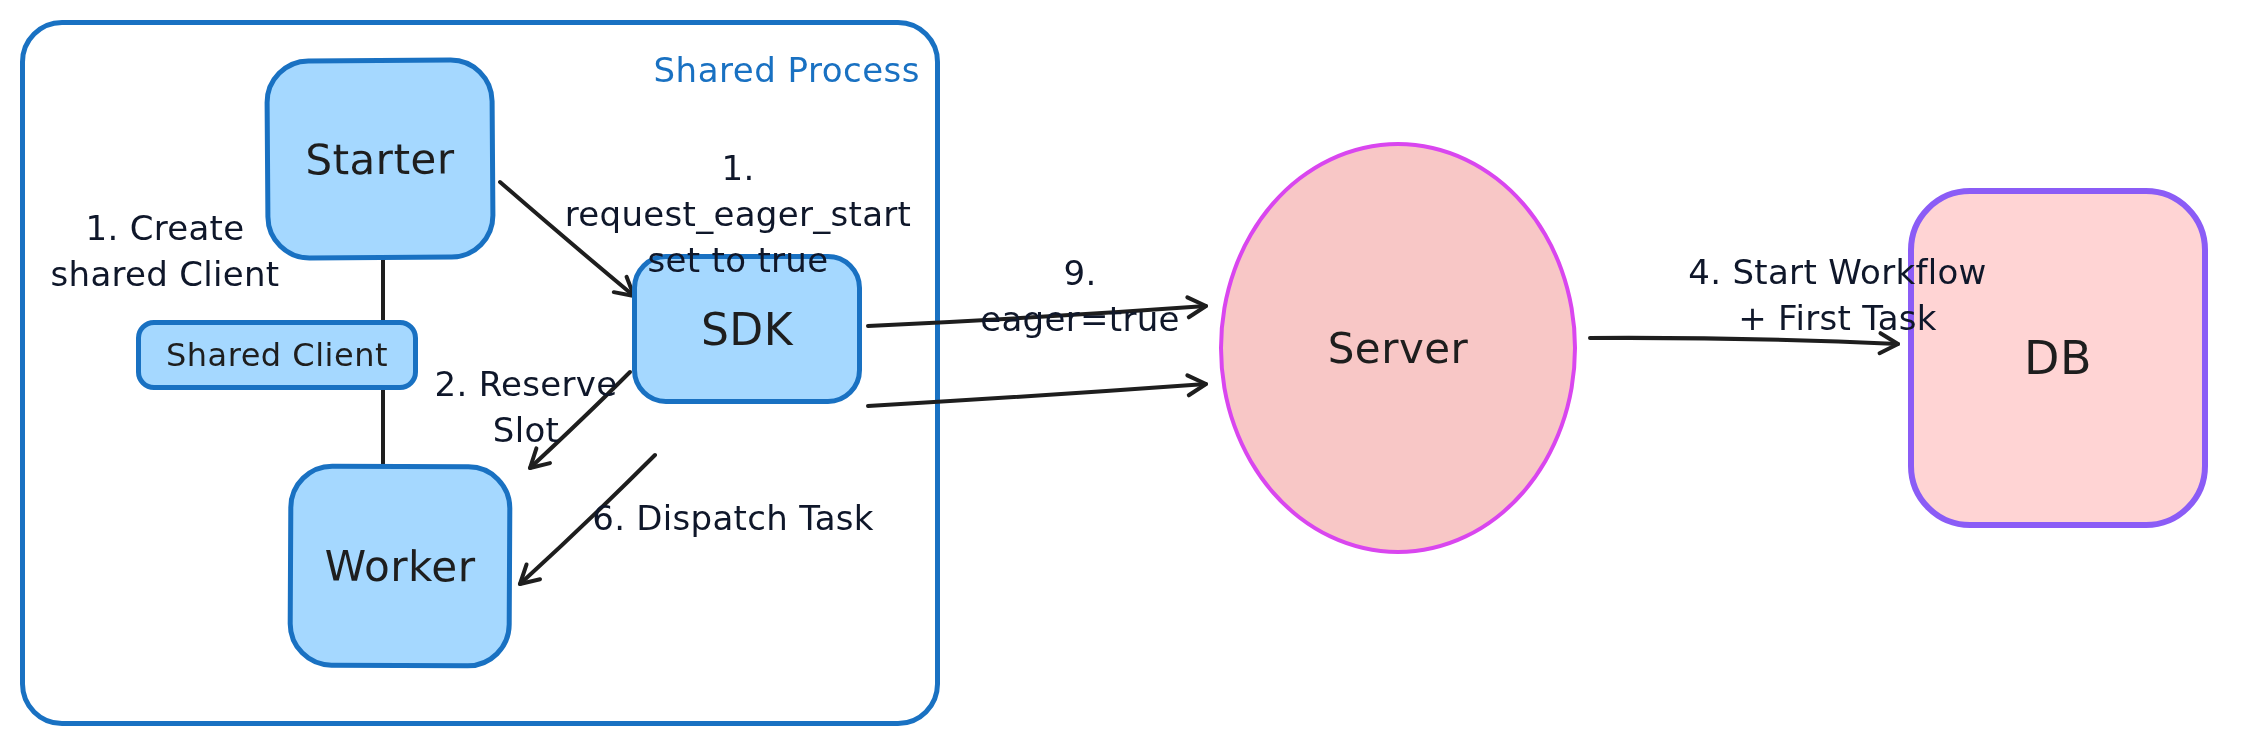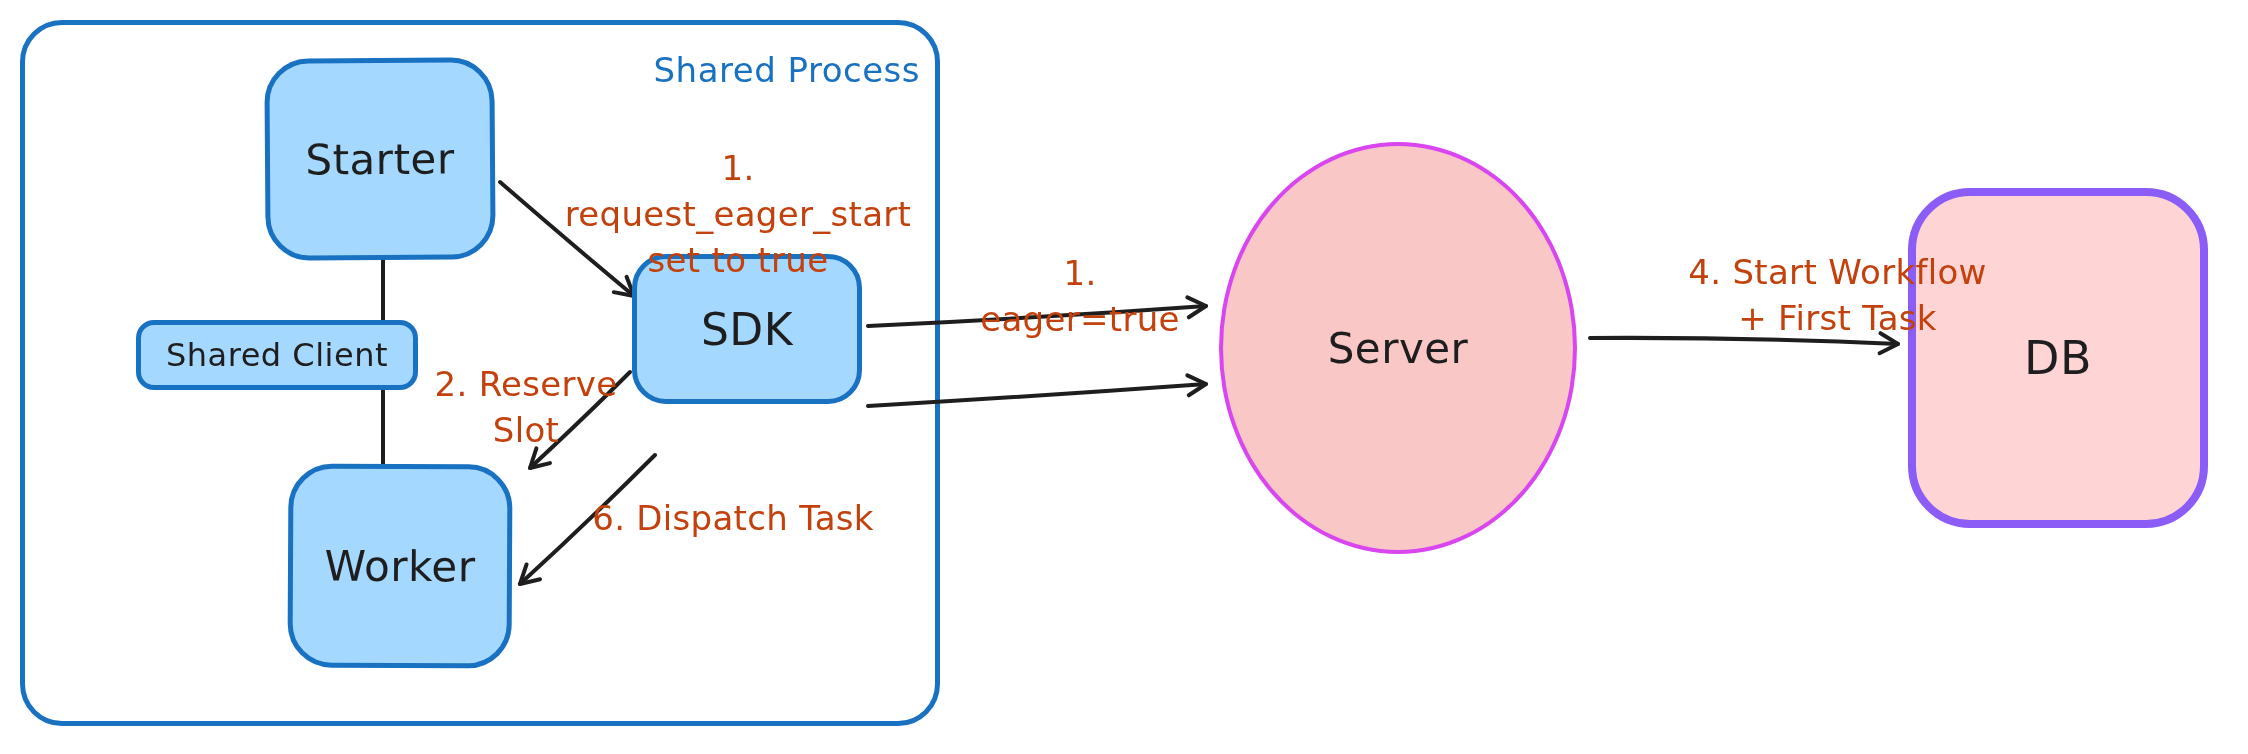--- a/index.html
+++ b/index.html
@@ -87,30 +87,30 @@
     border-radius: 50%;
     background: #f8c7c6;
     border: 4px solid #d946ef;
     font-size: 42px;
   }
   .node--db {
     left: 1908px; top: 188px;
     width: 300px; height: 340px;
     border-radius: 62px;
     background: #ffd4d4;
-    border: 8px solid #8b5cf6;
+    border: 6px solid #8b5cf6;
     font-size: 46px;
   }
   .annotation {
     position: absolute;
     white-space: pre-line;
     text-align: center;
     font-size: 34px;
     line-height: 1.35;
-    color: #c2410c;
+    color: #0f172a;
     z-index: 2;
     letter-spacing: 0.3px;
   }
   .ann--create-shared-client { left: 40px;   top: 206px; width: 250px; }
   .ann--request-eager-start  { left: 543px;  top: 146px; width: 390px; }
   .ann--reserve-slot         { left: 423px;  top: 362px; width: 206px; }
   .ann--dispatch-task        { left: 558px;  top: 496px; width: 350px; }
   .ann--eager-true           { left: 965px;  top: 251px; width: 230px; }
   .ann--first-workflow-task  { left: 935px;  top: 416px; width: 262px; }
   .ann--start-workflow       { left: 1680px; top: 226px; width: 315px; margin-top: 24px; }
@@ -162,28 +162,30 @@
   </div>
 
   <div class="node node--server">
     <span>Server</span>
   </div>
 
   <div class="node node--db">
     <span>DB</span>
   </div>
 
+  <div class="annotation ann--create-shared-client">1. Create
+shared Client</div>
 
   <div class="annotation ann--request-eager-start">1. request_eager_start
 set to true</div>
 
   <div class="annotation ann--reserve-slot">2. Reserve
 Slot</div>
 
   <div class="annotation ann--dispatch-task">6. Dispatch Task</div>
 
-  <div class="annotation ann--eager-true">1. eager=true</div>
+  <div class="annotation ann--eager-true">9. eager=true</div>
 
 
   <div class="annotation ann--start-workflow">4. Start Workflow
 + First Task</div>
 
 </div>
 
 </body></html>

